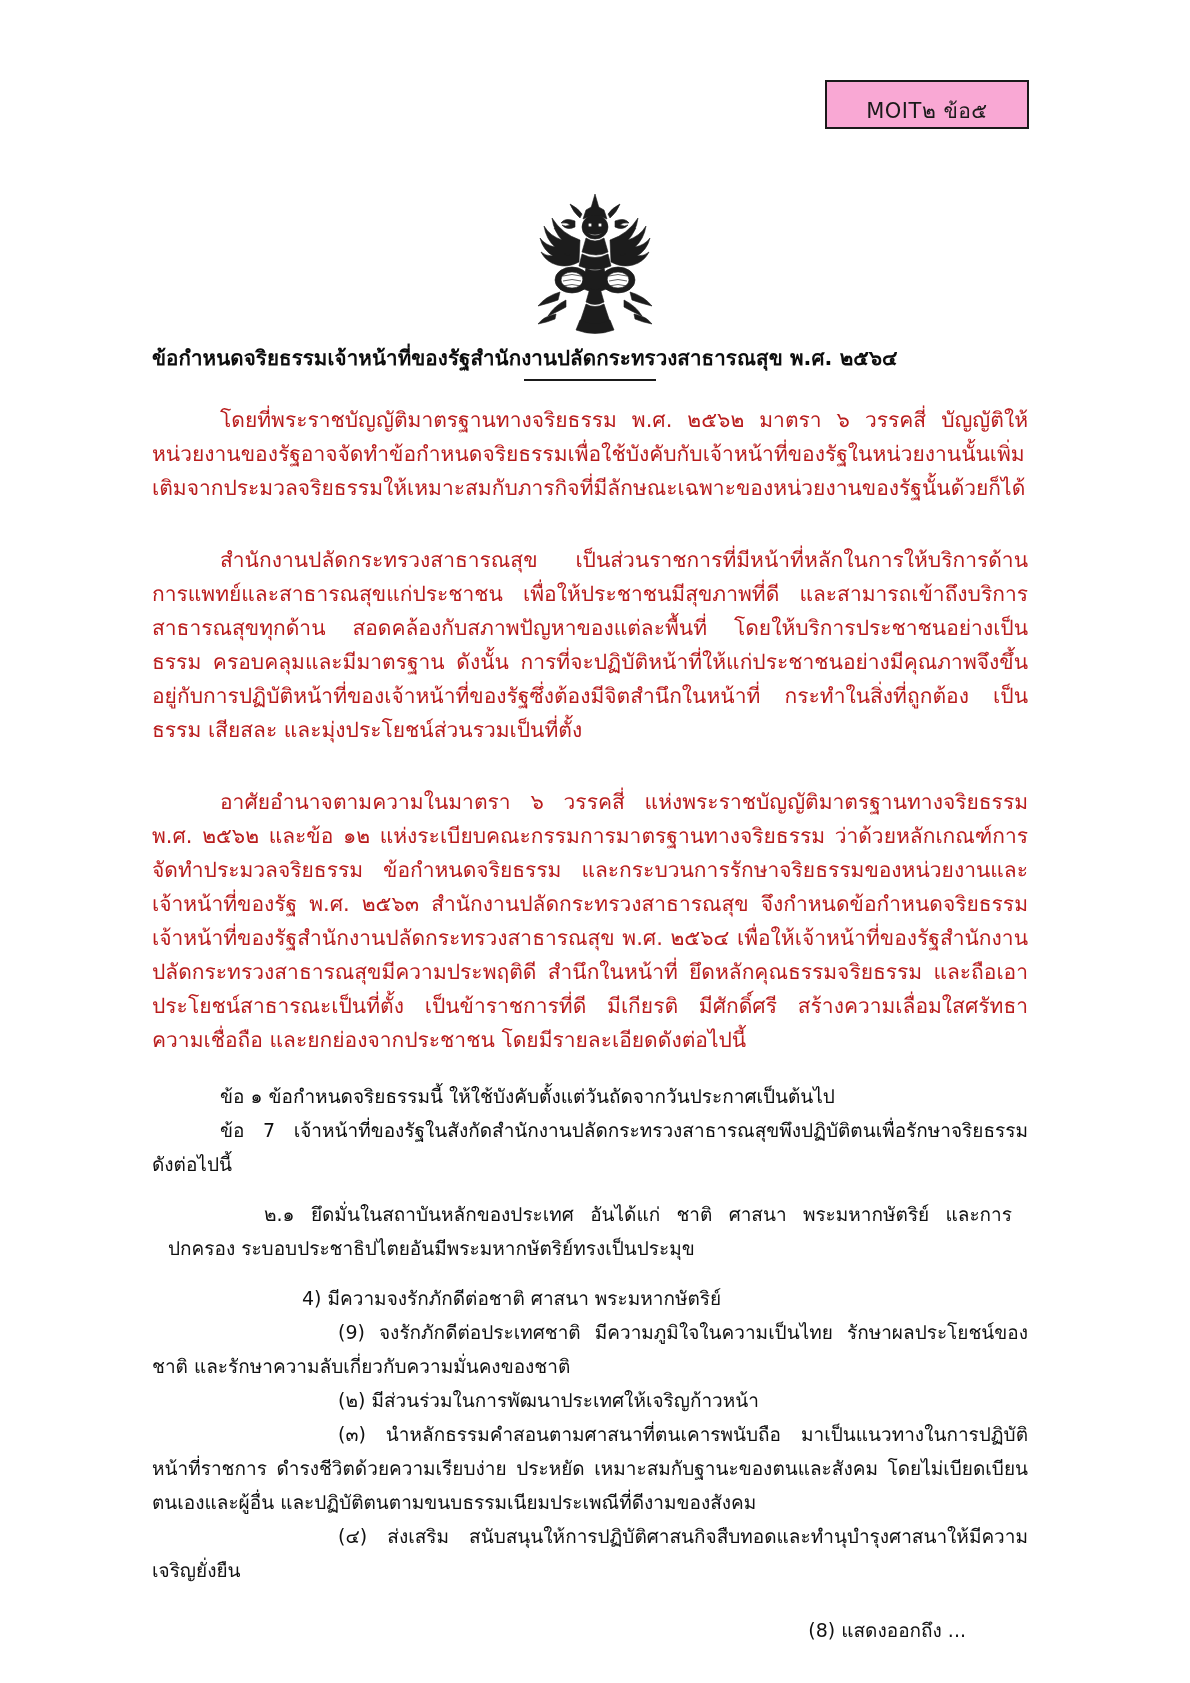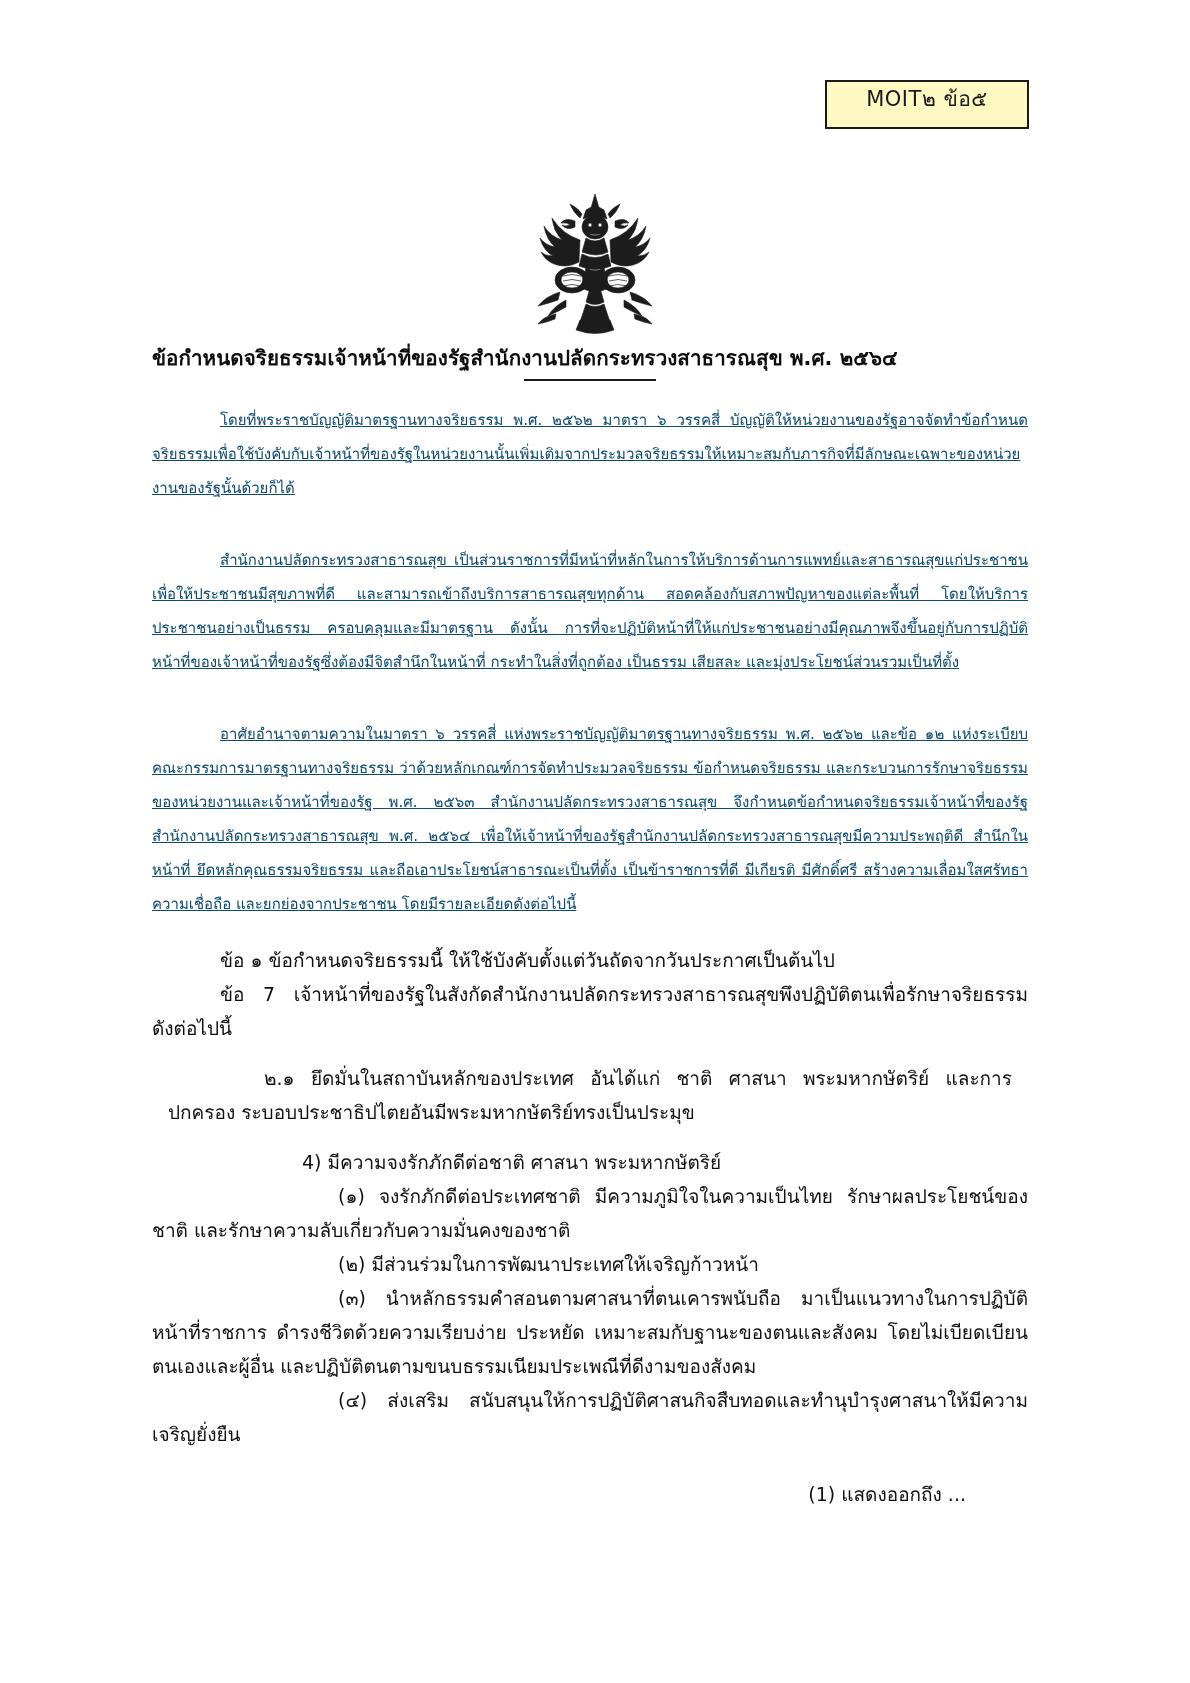--- a/index.html
+++ b/index.html
@@ -26,23 +26,23 @@
 
   
   .stamp-box {
     position: absolute;
     top: 80px;
     left: 825px;
     width: 200px;
     height: 45px;
     border: 2px solid #1a1a1a;
     display: flex;
-    align-items: flex-start;
+    align-items: flex-end;
     justify-content: center;
-    background: #fef9c3;
+    background: #f9a8d4;
   }
   .stamp-box .stamp-text {
     font-size: 21px;
     letter-spacing: 0.5px;
     color: #1a1a1a;
     white-space: nowrap;
   }
 
   
   .emblem-wrap {
@@ -83,27 +83,26 @@
     margin: 6px 0 22px 0;
   }
   .title-rule {
     width: 132px;
     height: 0;
     border-top: 2px solid #1a1a1a;
   }
 
   p.para {
     margin: 0 0 0 0;
-    font-size: 15px;
+    font-size: 21px;
     line-height: 34px;
     text-align: justify;
     text-justify: inter-word;
-    color: #0c4a6e;
+    color: #b91c1c;
     text-indent: 68px;
-    text-decoration: underline;
   }
   p.para.spaced {
     margin-top: 38px;
   }
   p.para.tight {
     margin-top: 0;
   }
 
   p.clause {
     margin: 0;
@@ -242,21 +241,21 @@
 
     <p class="para tight">โดยที่พระราชบัญญัติมาตรฐานทางจริยธรรม พ.ศ. ๒๕๖๒ มาตรา ๖ วรรคสี่ บัญญัติให้หน่วยงานของรัฐอาจจัดทำข้อกำหนดจริยธรรมเพื่อใช้บังคับกับเจ้าหน้าที่ของรัฐในหน่วยงานนั้นเพิ่มเติมจากประมวลจริยธรรมให้เหมาะสมกับภารกิจที่มีลักษณะเฉพาะของหน่วยงานของรัฐนั้นด้วยก็ได้</p>
     <p class="para spaced">สำนักงานปลัดกระทรวงสาธารณสุข เป็นส่วนราชการที่มีหน้าที่หลักในการให้บริการด้านการแพทย์และสาธารณสุขแก่ประชาชน เพื่อให้ประชาชนมีสุขภาพที่ดี และสามารถเข้าถึงบริการสาธารณสุขทุกด้าน สอดคล้องกับสภาพปัญหาของแต่ละพื้นที่ โดยให้บริการประชาชนอย่างเป็นธรรม ครอบคลุมและมีมาตรฐาน ดังนั้น การที่จะปฏิบัติหน้าที่ให้แก่ประชาชนอย่างมีคุณภาพจึงขึ้นอยู่กับการปฏิบัติหน้าที่ของเจ้าหน้าที่ของรัฐซึ่งต้องมีจิตสำนึกในหน้าที่ กระทำในสิ่งที่ถูกต้อง เป็นธรรม เสียสละ และมุ่งประโยชน์ส่วนรวมเป็นที่ตั้ง</p>
     <p class="para spaced">อาศัยอำนาจตามความในมาตรา ๖ วรรคสี่ แห่งพระราชบัญญัติมาตรฐานทางจริยธรรม พ.ศ. ๒๕๖๒ และข้อ ๑๒ แห่งระเบียบคณะกรรมการมาตรฐานทางจริยธรรม ว่าด้วยหลักเกณฑ์การจัดทำประมวลจริยธรรม ข้อกำหนดจริยธรรม และกระบวนการรักษาจริยธรรมของหน่วยงานและเจ้าหน้าที่ของรัฐ พ.ศ. ๒๕๖๓ สำนักงานปลัดกระทรวงสาธารณสุข จึงกำหนดข้อกำหนดจริยธรรมเจ้าหน้าที่ของรัฐสำนักงานปลัดกระทรวงสาธารณสุข พ.ศ. ๒๕๖๔ เพื่อให้เจ้าหน้าที่ของรัฐสำนักงานปลัดกระทรวงสาธารณสุขมีความประพฤติดี สำนึกในหน้าที่ ยึดหลักคุณธรรมจริยธรรม และถือเอาประโยชน์สาธารณะเป็นที่ตั้ง เป็นข้าราชการที่ดี มีเกียรติ มีศักดิ์ศรี สร้างความเลื่อมใสศรัทธา ความเชื่อถือ และยกย่องจากประชาชน โดยมีรายละเอียดดังต่อไปนี้</p>
 
     <p class="clause first">ข้อ ๑ ข้อกำหนดจริยธรรมนี้ ให้ใช้บังคับตั้งแต่วันถัดจากวันประกาศเป็นต้นไป</p>
     <p class="clause">ข้อ 7 เจ้าหน้าที่ของรัฐในสังกัดสำนักงานปลัดกระทรวงสาธารณสุขพึงปฏิบัติตนเพื่อรักษาจริยธรรม ดังต่อไปนี้</p>
 
     <p class="lvl1">๒.๑ ยึดมั่นในสถาบันหลักของประเทศ อันได้แก่ ชาติ ศาสนา พระมหากษัตริย์ และการปกครอง ระบอบประชาธิปไตยอันมีพระมหากษัตริย์ทรงเป็นประมุข</p>
     <p class="lvl2">4)   มีความจงรักภักดีต่อชาติ ศาสนา พระมหากษัตริย์</p>
-    <p class="lvl3">(๑)  จงรักภักดีต่อประเทศชาติ มีความภูมิใจในความเป็นไทย รักษาผลประโยชน์ของชาติ และรักษาความลับเกี่ยวกับความมั่นคงของชาติ</p>
+    <p class="lvl3">(9)  จงรักภักดีต่อประเทศชาติ มีความภูมิใจในความเป็นไทย รักษาผลประโยชน์ของชาติ และรักษาความลับเกี่ยวกับความมั่นคงของชาติ</p>
     <p class="lvl3">(๒)  มีส่วนร่วมในการพัฒนาประเทศให้เจริญก้าวหน้า</p>
     <p class="lvl3">(๓)  นำหลักธรรมคำสอนตามศาสนาที่ตนเคารพนับถือ มาเป็นแนวทางในการปฏิบัติหน้าที่ราชการ ดำรงชีวิตด้วยความเรียบง่าย ประหยัด เหมาะสมกับฐานะของตนและสังคม โดยไม่เบียดเบียนตนเองและผู้อื่น และปฏิบัติตนตามขนบธรรมเนียมประเพณีที่ดีงามของสังคม</p>
     <p class="lvl3">(๔)  ส่งเสริม สนับสนุนให้การปฏิบัติศาสนกิจสืบทอดและทำนุบำรุงศาสนาให้มีความเจริญยั่งยืน</p>
 
-    <p class="trailing">(1) แสดงออกถึง ...</p>
+    <p class="trailing">(8) แสดงออกถึง ...</p>
 
   </div>
 </div>
 
 </body></html>

